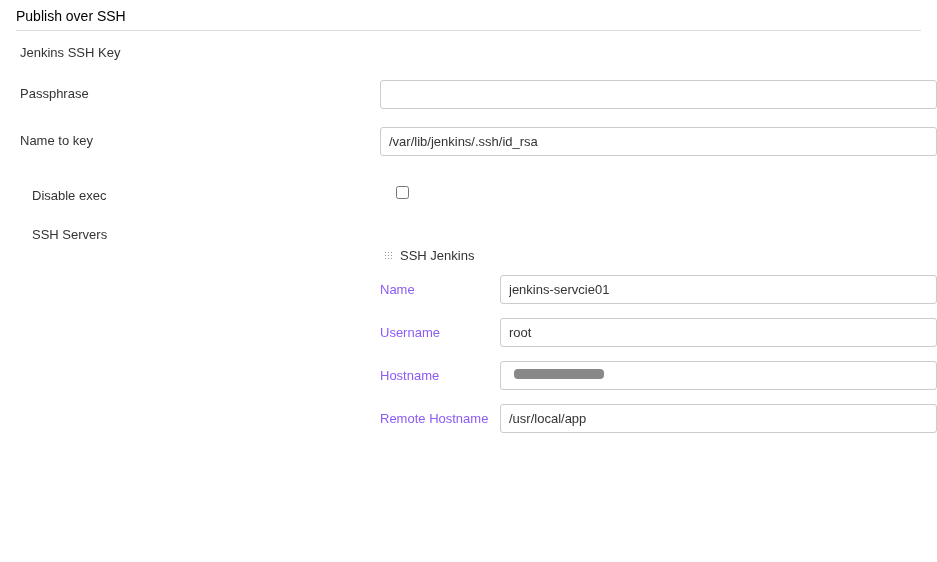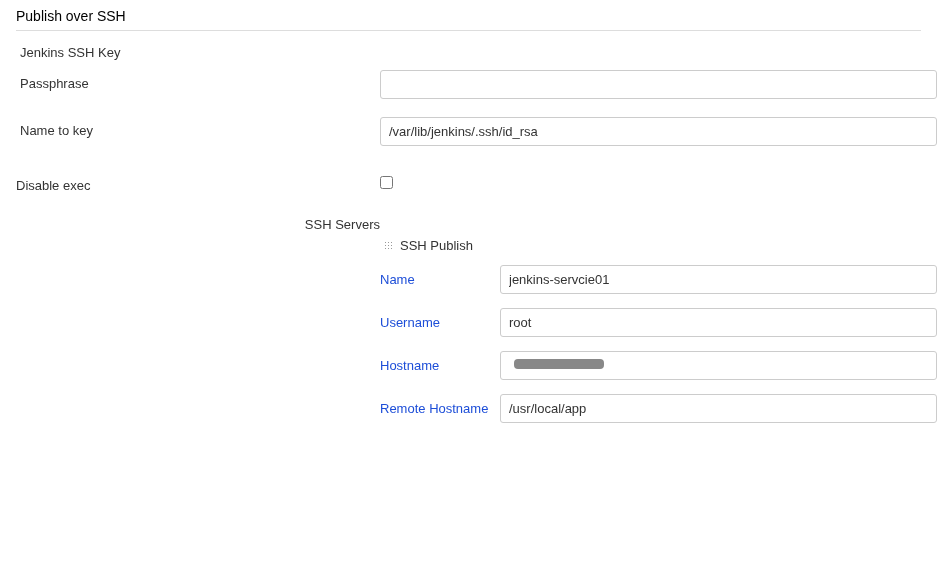--- a/index.html
+++ b/index.html
@@ -22,21 +22,21 @@
       margin: 0 16px;
     }
     .form-area {
       padding: 8px 0 0 20px;
     }
     .row {
       display: flex;
       align-items: flex-start;
       margin-bottom: 18px;
     }
-    .row.tight { margin-bottom: 10px; }
+    .row.tight { margin-bottom: 20px; }
     .label-col {
       width: 360px;
       padding-top: 6px;
       color: #333;
     }
     .input-col {
       flex: 1;
     }
     input[type="text"], textarea {
       width: 100%;
@@ -82,21 +82,21 @@
       background-image: radial-gradient(#999 1px, transparent 1px);
       background-size: 3px 3px;
     }
     .nested-row {
       display: flex;
       align-items: center;
       margin-bottom: 14px;
     }
     .nested-label {
       width: 120px;
-      color: #1d4ed8;
+      color: #8b5cf6;
     }
     .nested-input {
       flex: 1;
     }
     .redacted {
       display: inline-block;
       width: 90px;
       height: 10px;
       background: #888;
       border-radius: 4px;
@@ -126,39 +126,39 @@
   <div class="row">
     <div class="label-col">Name to key</div>
     <div class="input-col">
       <input type="text" value="/var/lib/jenkins/.ssh/id_rsa" style="">
     </div>
   </div>
 
 
 </div>
 
-<div class="form-area" style="padding-left:16px;">
+<div class="form-area" style="padding-left:32px;">
 
   <div class="row">
     <div class="label-col" style="width:364px;">Disable exec</div>
     <div class="input-col">
       <input type="checkbox" class="checkbox" style="">
     </div>
   </div>
 
-  <div class="row" style="margin-bottom:6px;text-align:right;">
+  <div class="row" style="margin-bottom:6px;">
     <div class="label-col" style="width:364px;">SSH Servers</div>
   </div>
 
 </div>
 
 <div class="ssh-server-block">
   <div class="ssh-header">
     <span class="drag-handle"></span>
-    <span>SSH Publish</span>
+    <span>SSH Jenkins</span>
   </div>
 
   <div class="nested-row">
     <div class="nested-label">Name</div>
     <div class="nested-input">
       <input type="text" value="jenkins-servcie01" style="">
     </div>
   </div>
 
   <div class="nested-row">

